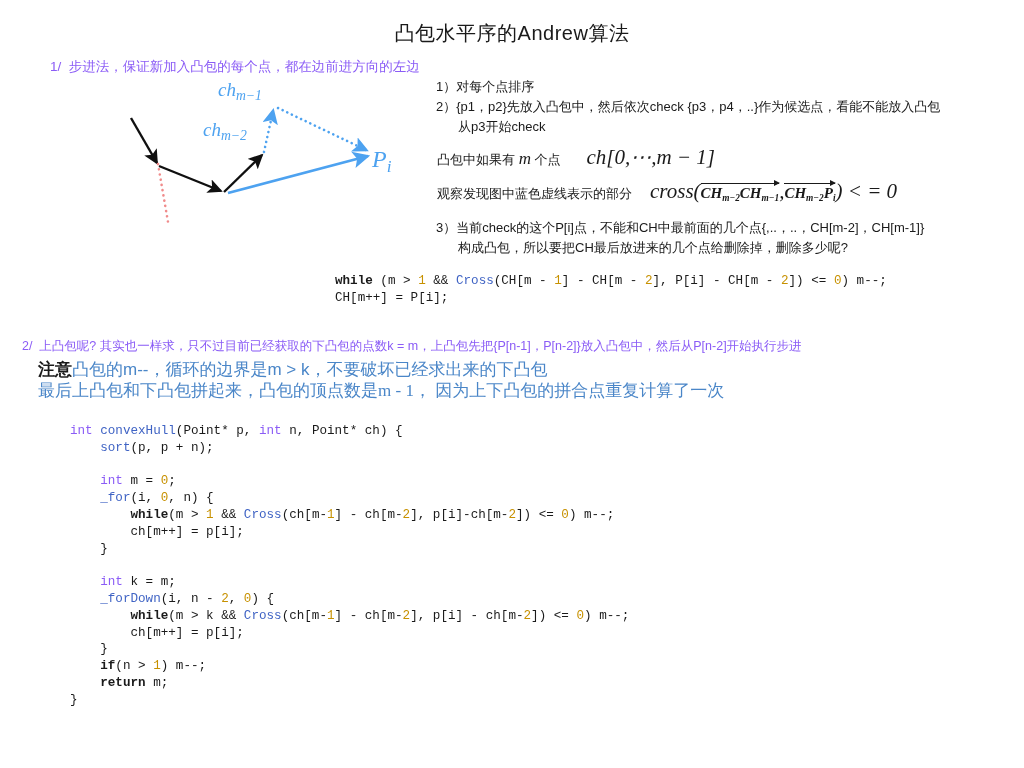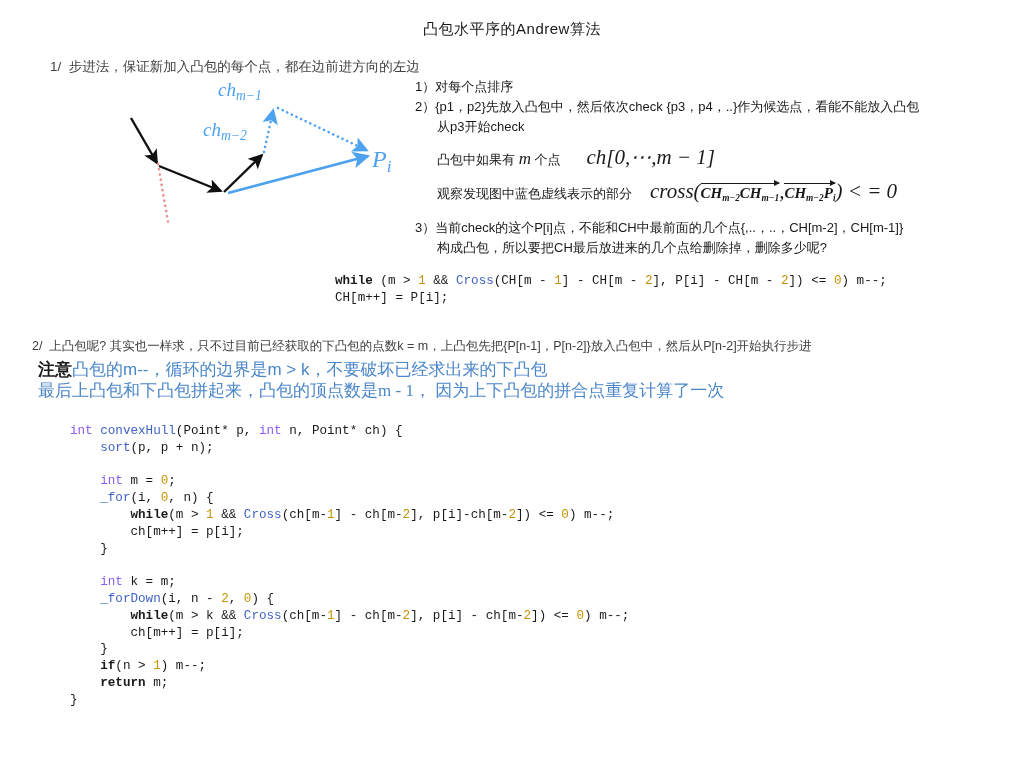--- a/index.html
+++ b/index.html
@@ -11,31 +11,31 @@
     position:relative;
     overflow:hidden;
     -webkit-font-smoothing:antialiased;
   }
   .abs{position:absolute;}
 
   
   #title{
     left:0;top:20px;width:1024px;
     text-align:center;
-    font-size:15px;
+    font-size:20px;
     letter-spacing:0.5px;
     color:#1a1a1a;
   }
 
   
-  .para{font-size:13.5px;line-height:20px;color:#404040;white-space:pre;}
+  .para{font-size:13.5px;line-height:20px;color:#8b5cf6;white-space:pre;}
   #sec1-head{left:50px;top:57px;}
-  #sec2-head{left:22px;top:336px;font-size:12.5px;margin-left:10px;}
+  #sec2-head{left:22px;top:336px;font-size:12.5px;}
 
-  .numlist{position:absolute;font-size:13px;line-height:20px;color:#1a1a1a;}
+  .numlist{position:absolute;font-size:13px;line-height:20px;color:#1a1a1a;margin-left:21px;}
   #item1{left:415px;top:77px;}
   #item2{left:415px;top:97px;}
   #item2b{left:437px;top:117px;}
   #item3{left:415px;top:218px;}
   #item3b{left:437px;top:238px;}
 
   
   .mathline{position:absolute;font-size:13px;color:#1a1a1a;white-space:pre;}
   #mline1{left:437px;top:145px;}
   #mline2{left:437px;top:178px;}

